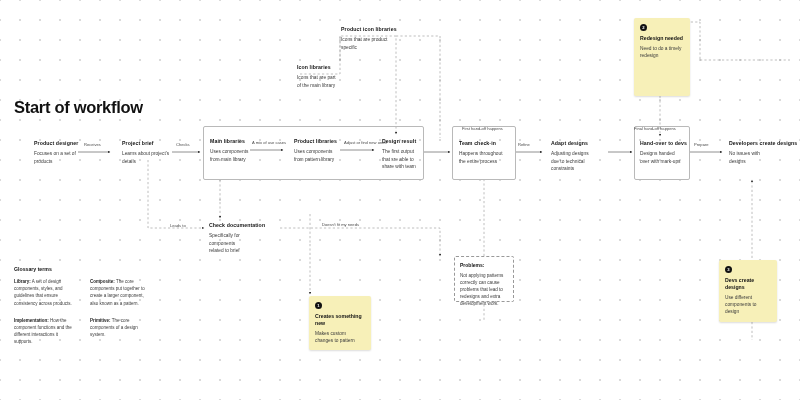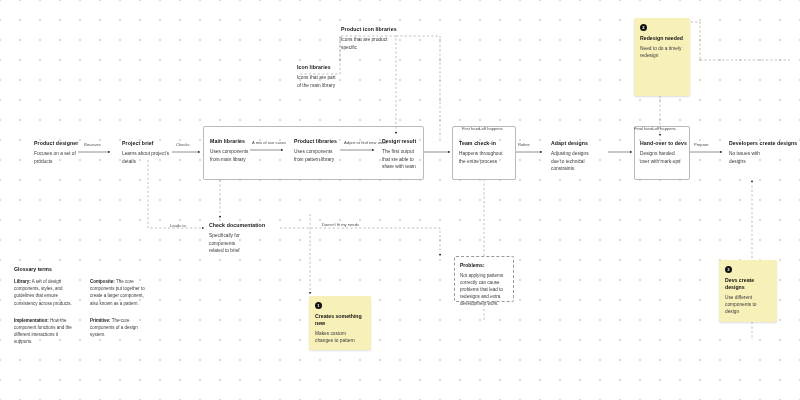--- a/index.html
+++ b/index.html
@@ -97,20 +97,21 @@
 
       <path d="M752,258 L752,180" marker-end="url(#ahl)"></path>
       <path d="M752,322 L752,340"></path>
     </g>
   </svg>
 
   <div class="group-box" style="left:203px;top:126px;width:219px;height:52px;"></div>
   <div class="group-box" style="left:452px;top:126px;width:62px;height:52px;"></div>
   <div class="group-box" style="left:634px;top:126px;width:54px;height:52px;"></div>
 
+  <div id="page-title">Start of workflow</div>
 
   <div class="node" style="left:34px;top:140px;">
     <div class="n-title">Product designer</div>
     <div class="n-desc">Focuses on a set of products</div>
   </div>
 
   <div class="node" style="left:122px;top:140px;">
     <div class="n-title">Project brief</div>
     <div class="n-desc">Learns about project's details</div>
   </div>

